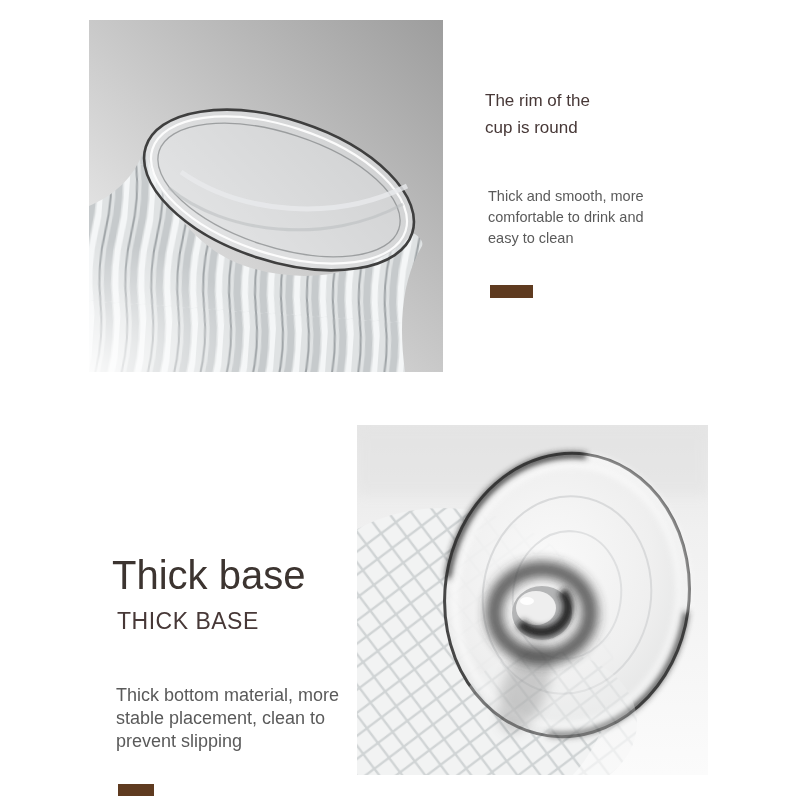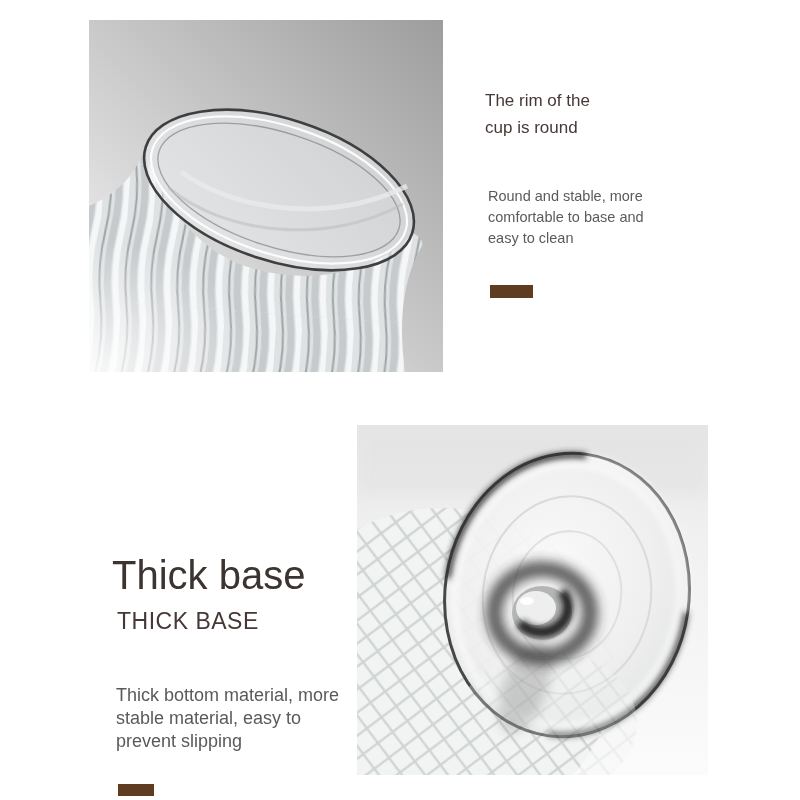--- a/index.html
+++ b/index.html
@@ -69,22 +69,22 @@
       <path d="M92,152 C152,194 246,202 318,166" stroke="#e8eaec" stroke-width="5" opacity="0.8" fill="none"></path>
     </svg>
   </figure>
 
   <section class="tb tb-rim">
     <h2 class="h">
       <span class="line">The rim of the</span>
       <span class="line">cup is round</span>
     </h2>
     <p class="desc">
-      <span class="line">Round and stable, more</span>
-      <span class="line">comfortable to base and</span>
+      <span class="line">Thick and smooth, more</span>
+      <span class="line">comfortable to drink and</span>
       <span class="line">easy to clean</span>
     </p>
     <div class="bar"></div>
   </section>
 
   <figure class="photo photo-base">
     <svg viewBox="0 0 351 350" preserveAspectRatio="none">
       <defs>
         <linearGradient id="bgBot" x1="0" y1="0" x2="0" y2="1">
           <stop offset="0" stop-color="#e6e6e6"></stop>
@@ -136,19 +136,19 @@
     </svg>
   </figure>
 
   <section class="tb tb-base">
     <h2 class="h">
       <span class="line">Thick base</span>
     </h2>
     <h3 class="sub">THICK BASE</h3>
     <p class="desc">
       <span class="line">Thick bottom material, more</span>
-      <span class="line">stable material, easy to</span>
+      <span class="line">stable placement, clean to</span>
       <span class="line">prevent slipping</span>
     </p>
     <div class="bar"></div>
   </section>
 
 </div>
 
 </body></html>

